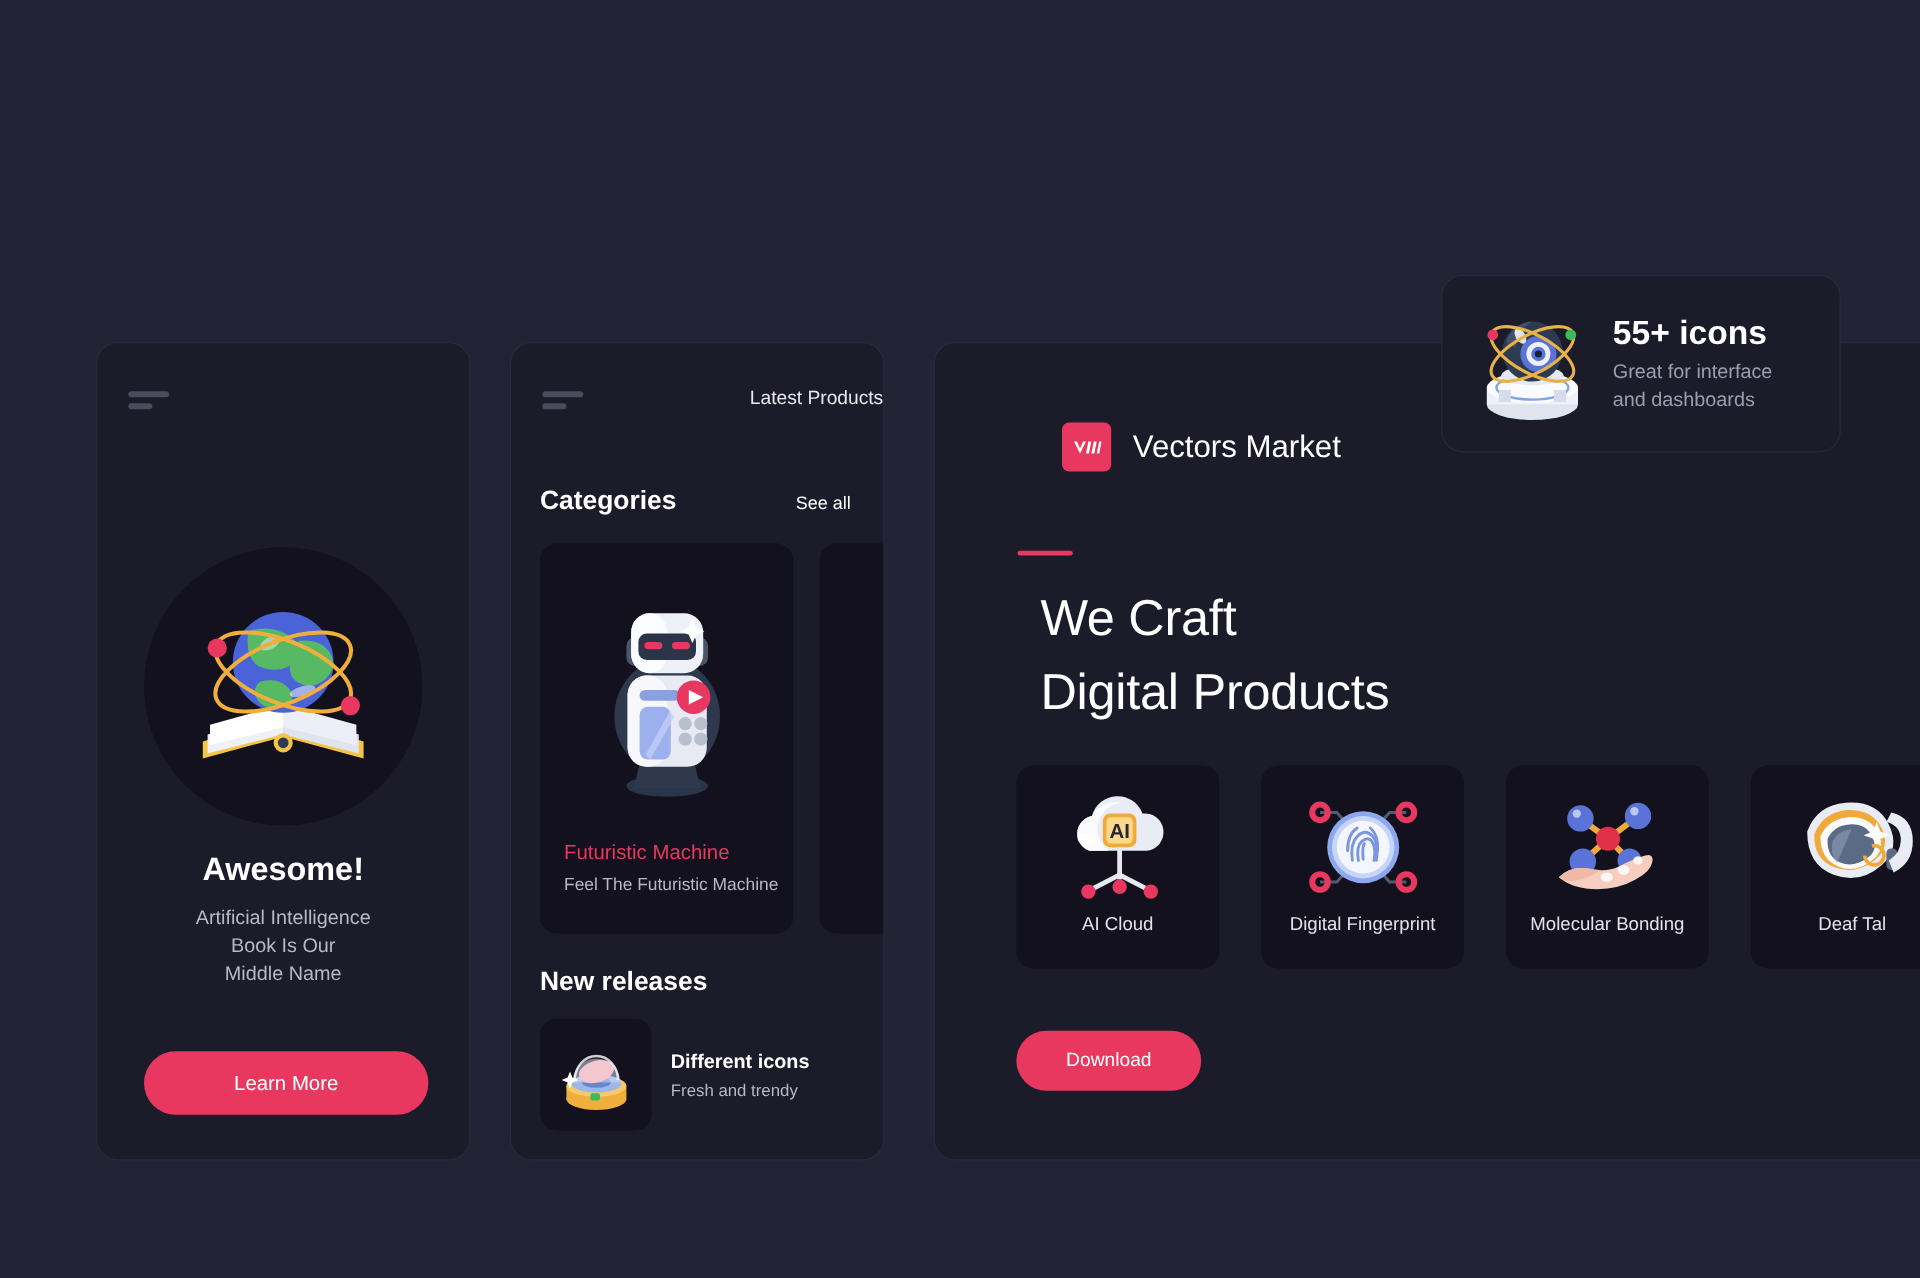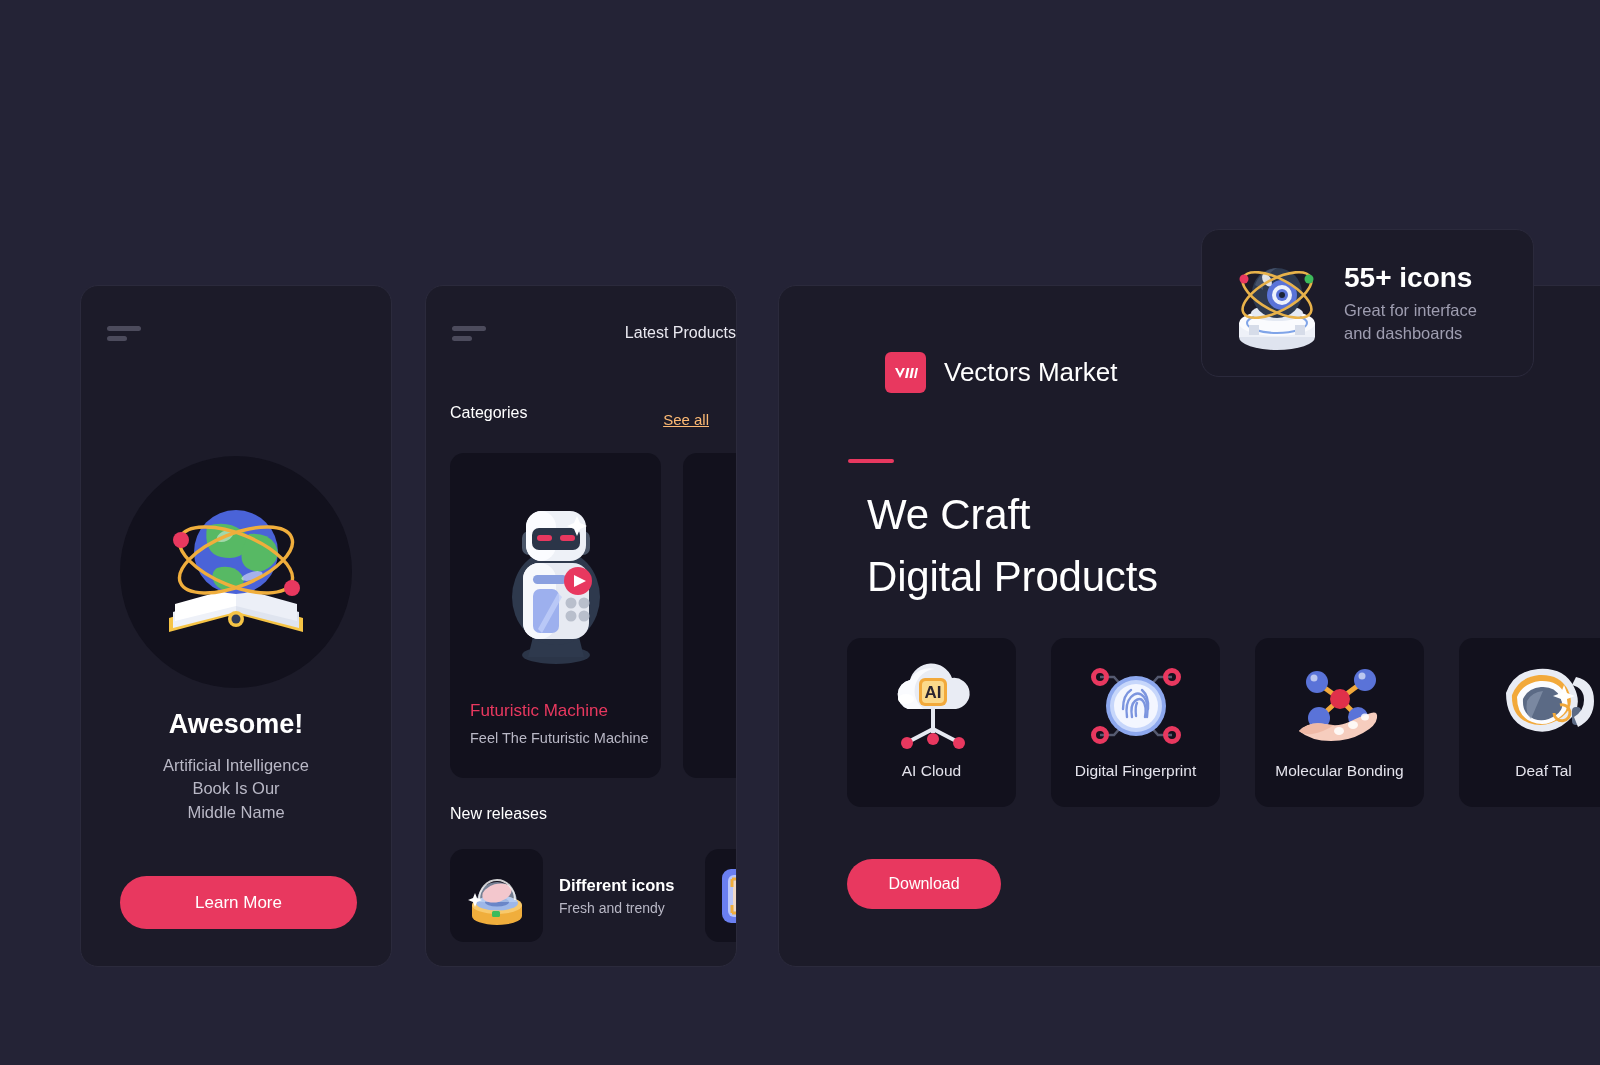--- a/index.html
+++ b/index.html
@@ -59,39 +59,39 @@
   }
 
   
   #card2 { left: 425px; top: 285px; width: 312px; height: 682px; overflow: hidden; }
   .c2-burger { left: 26px; top: 40px; }
   .c2-apptitle {
     position: absolute; left: 0; top: 38px; width: 100%;
     text-align: right; color: #e9e8f0; font-size: 16px;
   }
   .sec-head {
-    position: absolute; color: #fff; font-size: 16px; font-weight: 400; text-align: center;
+    position: absolute; color: #fff; font-size: 22px; font-weight: 700; text-align: center;
   }
   #cat-head { left: 24px; top: 118px; }
   #see-all {
     position: absolute; right: 27px; top: 125px;
-    color: #fdba74; font-size: 15px; text-decoration: underline; cursor: pointer;
+    color: #ffffff; font-size: 15px; cursor: pointer;
     background: none; border: none; font-family: "Liberation Sans", sans-serif;
   }
   .cat-row { position: absolute; left: 24px; top: 167px; display: flex; gap: 22px; }
   .cat-card {
     width: 211px; height: 325px; background: #12111d; border-radius: 14px;
     flex: 0 0 auto; position: relative;
   }
   .cat-art { position: absolute; left: 0; top: 24px; width: 100%; height: 215px;
              display: flex; align-items: center; justify-content: center; }
   .cat-name { position: absolute; left: 20px; top: 248px; color: #e8385f; font-size: 17px; }
   .cat-desc { position: absolute; left: 20px; top: 277px; color: #b9b8c6; font-size: 14.5px; }
   #new-head { left: 24px; top: 519px; }
-  .rel-row { position: absolute; left: 24px; top: 563px; display: flex; gap: 30px; }
+  .rel-row { position: absolute; left: 24px; top: 563px; display: flex; gap: 30px; flex-direction: column; }
   .rel-card { display: flex; align-items: center; gap: 16px; flex: 0 0 auto; }
   .rel-thumb {
     width: 93px; height: 93px; background: #12111d; border-radius: 14px;
     display: flex; align-items: center; justify-content: center; flex: 0 0 auto;
   }
   .rel-t { color: #fff; font-size: 16.5px; font-weight: 700; }
   .rel-s { color: #b9b8c6; font-size: 14px; margin-top: 5px; }
 
   
   #card3 { left: 778px; top: 285px; width: 862px; height: 682px; overflow: hidden; }

